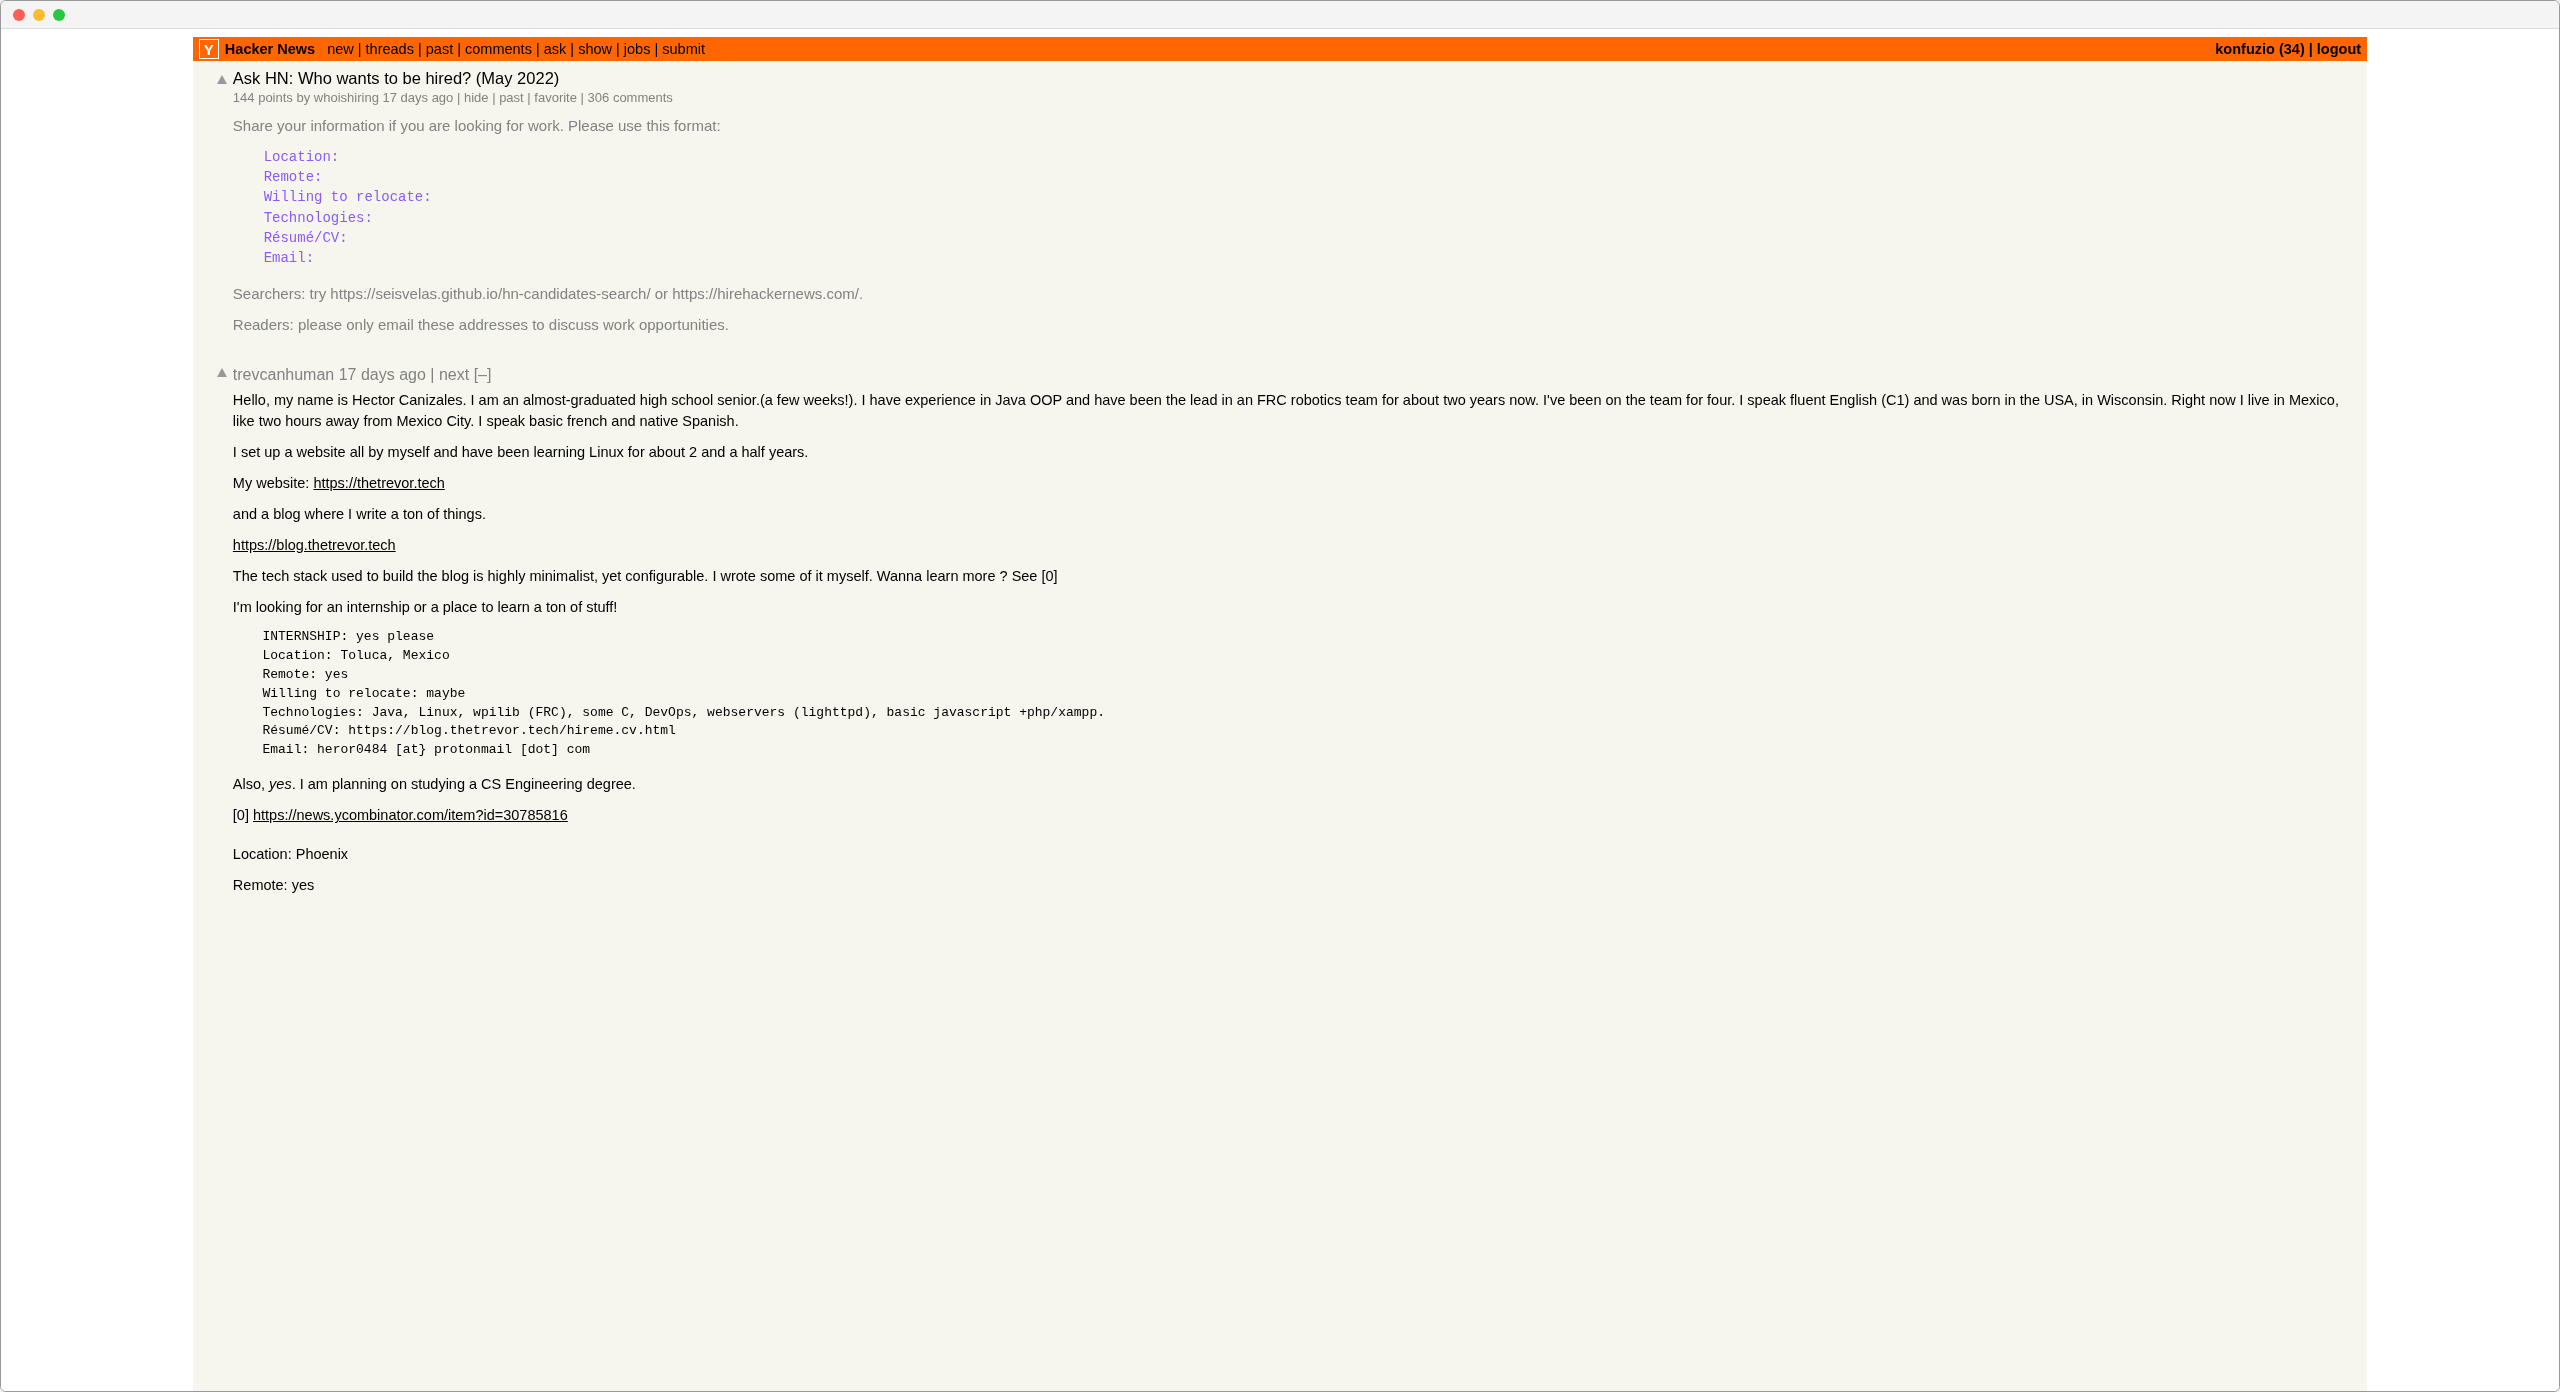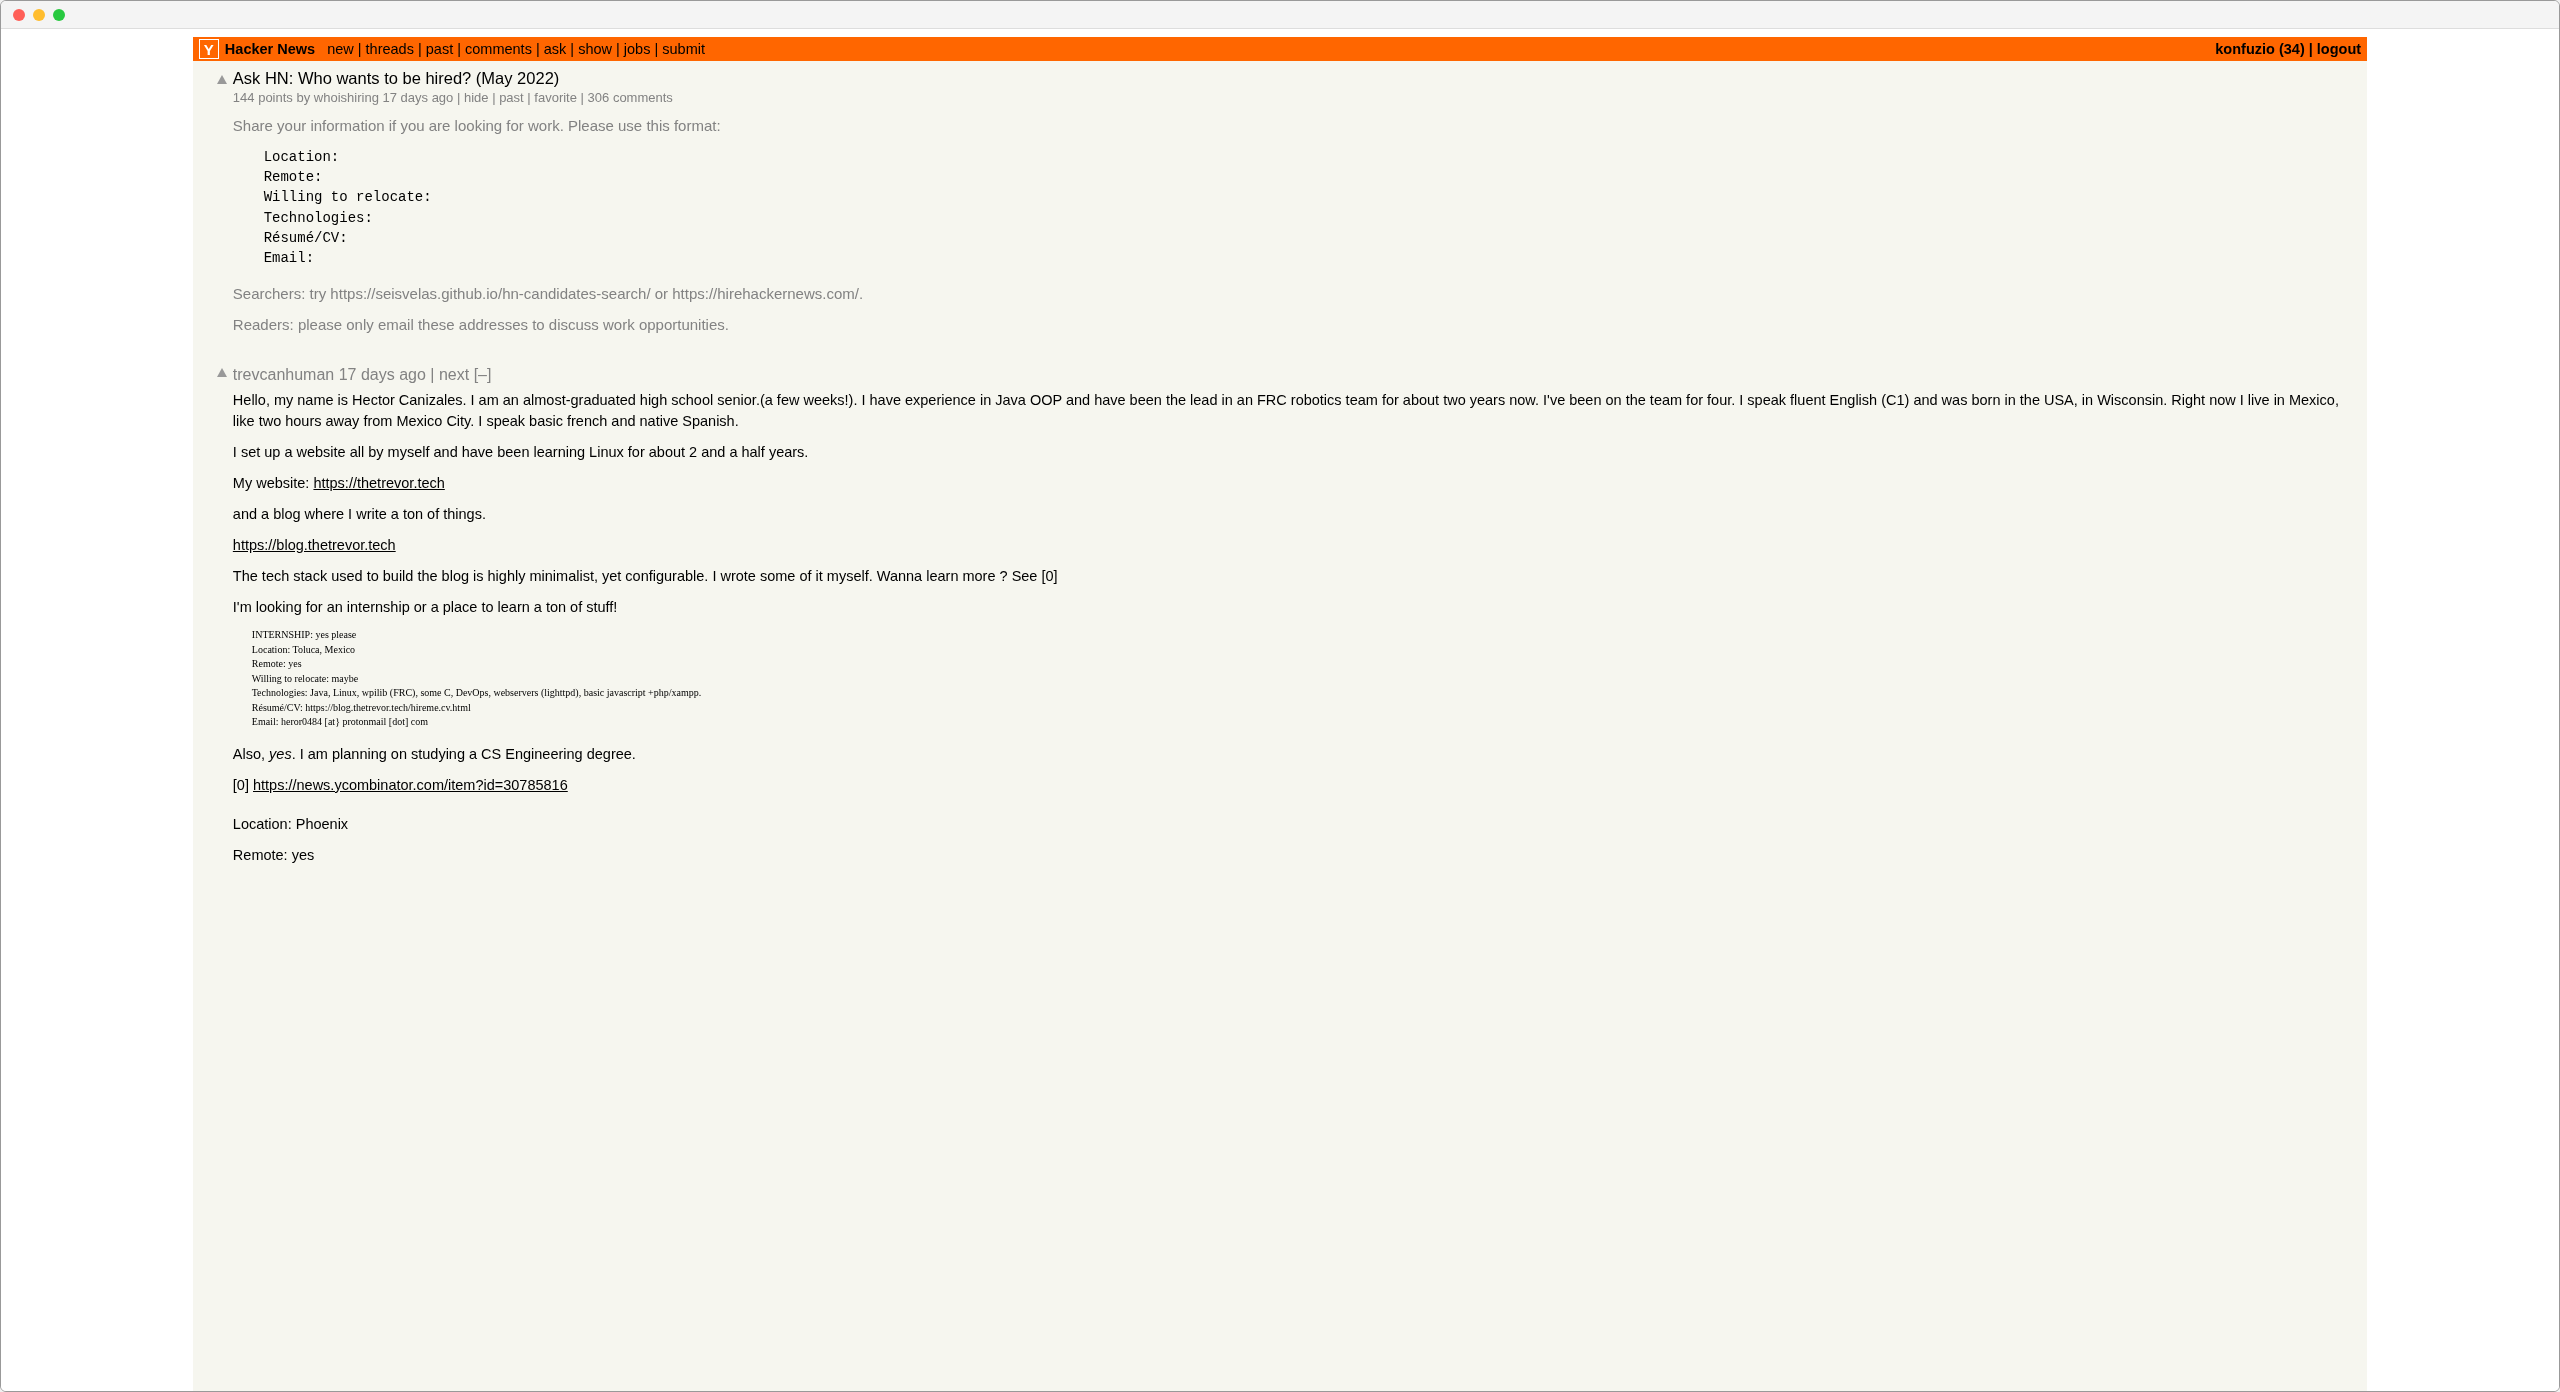--- a/index.html
+++ b/index.html
@@ -91,43 +91,43 @@
     margin-left: 16px;
     margin-top: 10px;
     color: #828282;
     font-size: 15px;
     line-height: 1.45;
   }
   .story-body p { margin-bottom: 10px; color: #828282; }
   .story-body pre {
     font-family: "Courier New", monospace;
     font-size: 14px;
-    color: #000000;
+    color: #8b5cf6;
     margin: 6px 0 14px 14px;
     white-space: pre;
   }
   .comment-block { margin-top: 30px; }
   .comment-header { display: flex; align-items: flex-start; }
   .comment-meta {
     font-size: 16px;
     color: #828282;
   }
   .comment-meta a { color: #828282; text-decoration: none; }
   .comment-body {
     margin-left: 16px;
     margin-top: 6px;
     color: #000;
     font-size: 14.5px;
     line-height: 1.45;
   }
   .comment-body p { margin-bottom: 10px; }
   .comment-body a { color: #000; text-decoration: underline; }
   .comment-body pre {
-    font-family: Liberation Serif, serif;
-    font-size: 10px;
+    font-family: Liberation Mono, monospace;
+    font-size: 13px;
     color: #000;
     margin: 6px 0 14px 14px;
     white-space: pre;
     line-height: 1.45;
   }
   .comment-body em { font-style: italic; }
   ::-webkit-scrollbar { width: 14px; }
   ::-webkit-scrollbar-track { background: #f8f8f8; }
   ::-webkit-scrollbar-thumb { background: #c6c6c6; border-radius: 7px; border: 3px solid #f8f8f8; }
 </style>

